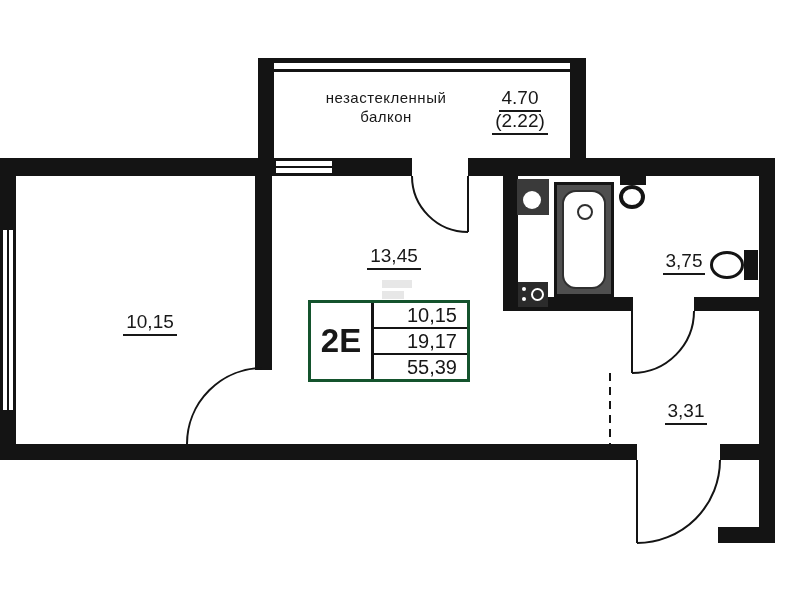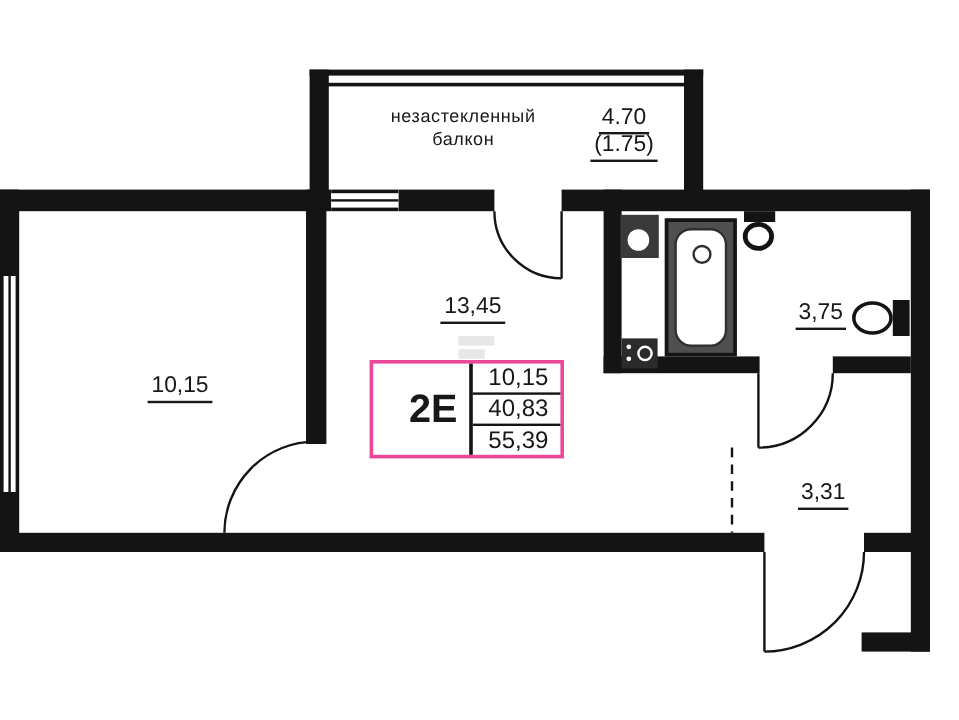--- a/index.html
+++ b/index.html
@@ -7,21 +7,21 @@
         font-family:"Liberation Sans",sans-serif;color:#181818;}
   .wall{position:absolute;background:#141414;}
   .thinline{position:absolute;background:#141414;}
   .winbox{position:absolute;background:#ffffff;}
   .label{position:absolute;text-align:center;color:#181818;line-height:1.1;}
   .area-label{font-size:19px;}
   .area-label span{display:inline-block;border-bottom:2px solid #181818;padding:0 3px 1px 3px;}
   .balcony-name{font-size:15px;letter-spacing:0.5px;}
   .svg-overlay{position:absolute;left:0;top:0;pointer-events:none;}
   .stamp{position:absolute;left:308px;top:300px;width:162px;height:82px;
-         border:3px solid #ec4899;background:#fff;display:flex;box-sizing:border-box;padding-left:20px;}
+         border:3px solid #14532d;background:#fff;display:flex;box-sizing:border-box;}
   .stamp-type{width:60px;border-right:3px solid #141414;display:flex;align-items:center;
               justify-content:center;font-size:33px;font-weight:bold;}
   .stamp-rows{flex:1;display:flex;flex-direction:column;}
   .stamp-row{flex:1;display:flex;align-items:center;justify-content:flex-end;
              padding-right:10px;font-size:20px;border-bottom:2.5px solid #141414;box-sizing:border-box;}
   .stamp-row:last-child{border-bottom:none;}
   .bathtub{position:absolute;left:554px;top:182px;width:60px;height:115px;background:#4f4f4f;
            border:3px solid #141414;box-sizing:border-box;}
   .bathtub-inner{position:absolute;left:5px;top:5px;right:5px;bottom:5px;background:#ffffff;
                  border:2px solid #2f2f2f;border-radius:14px;}
@@ -114,21 +114,21 @@
     <div class="washer-dot" style="left:4px;top:15px;"></div>
   </div>
 
   <div class="label balcony-name" style="left:298px;top:90px;width:176px;">незастекленный</div>
   <div class="label balcony-name" style="left:298px;top:109px;width:176px;">балкон</div>
 
   <div class="label area-label" style="left:490px;top:88px;width:60px;text-align:center;">
     <span>4.70</span>
   </div>
   <div class="label area-label" style="left:486px;top:111px;width:68px;">
-    <span>(1.75)</span>
+    <span>(2.22)</span>
   </div>
 
   <div class="label area-label" style="left:356px;top:246px;width:76px;">
     <span>13,45</span>
   </div>
   <div class="label area-label" style="left:112px;top:312px;width:76px;">
     <span>10,15</span>
   </div>
   <div class="label area-label" style="left:656px;top:251px;width:56px;">
     <span>3,75</span>
@@ -139,18 +139,18 @@
 
   <div class="watermark">
     <div style="width:30px;height:8px;"></div>
     <div style="width:22px;height:8px;margin-top:3px;"></div>
   </div>
 
   <div class="stamp">
     <div class="stamp-type">2Е</div>
     <div class="stamp-rows">
       <div class="stamp-row">10,15</div>
-      <div class="stamp-row">40,83</div>
+      <div class="stamp-row">19,17</div>
       <div class="stamp-row">55,39</div>
     </div>
   </div>
 
 </div>
 
 </body></html>

